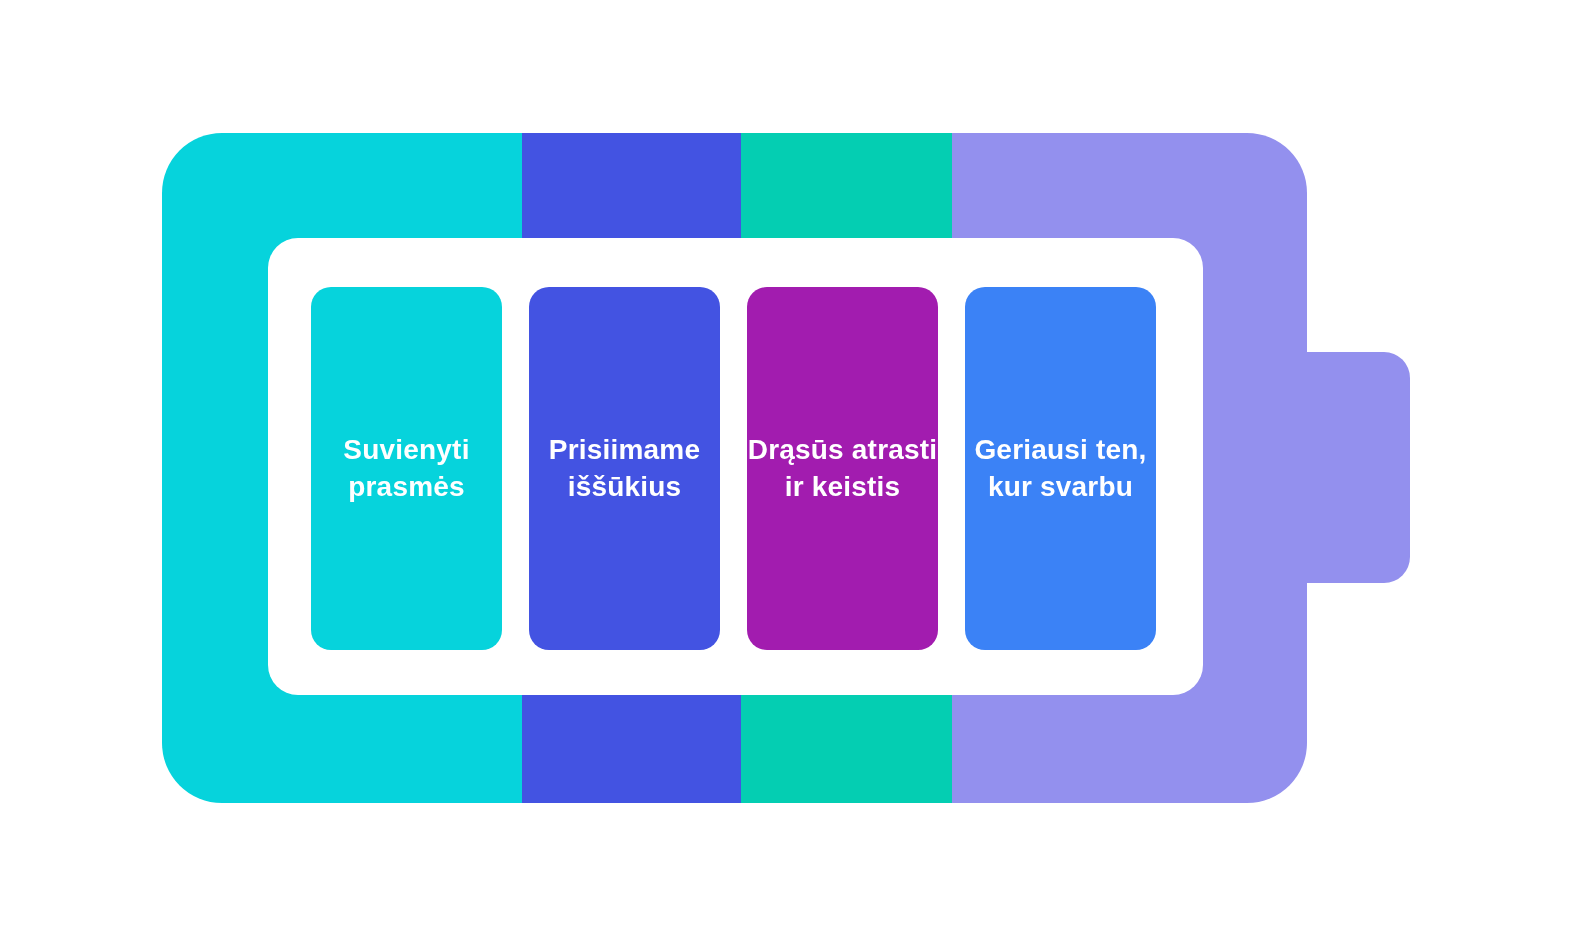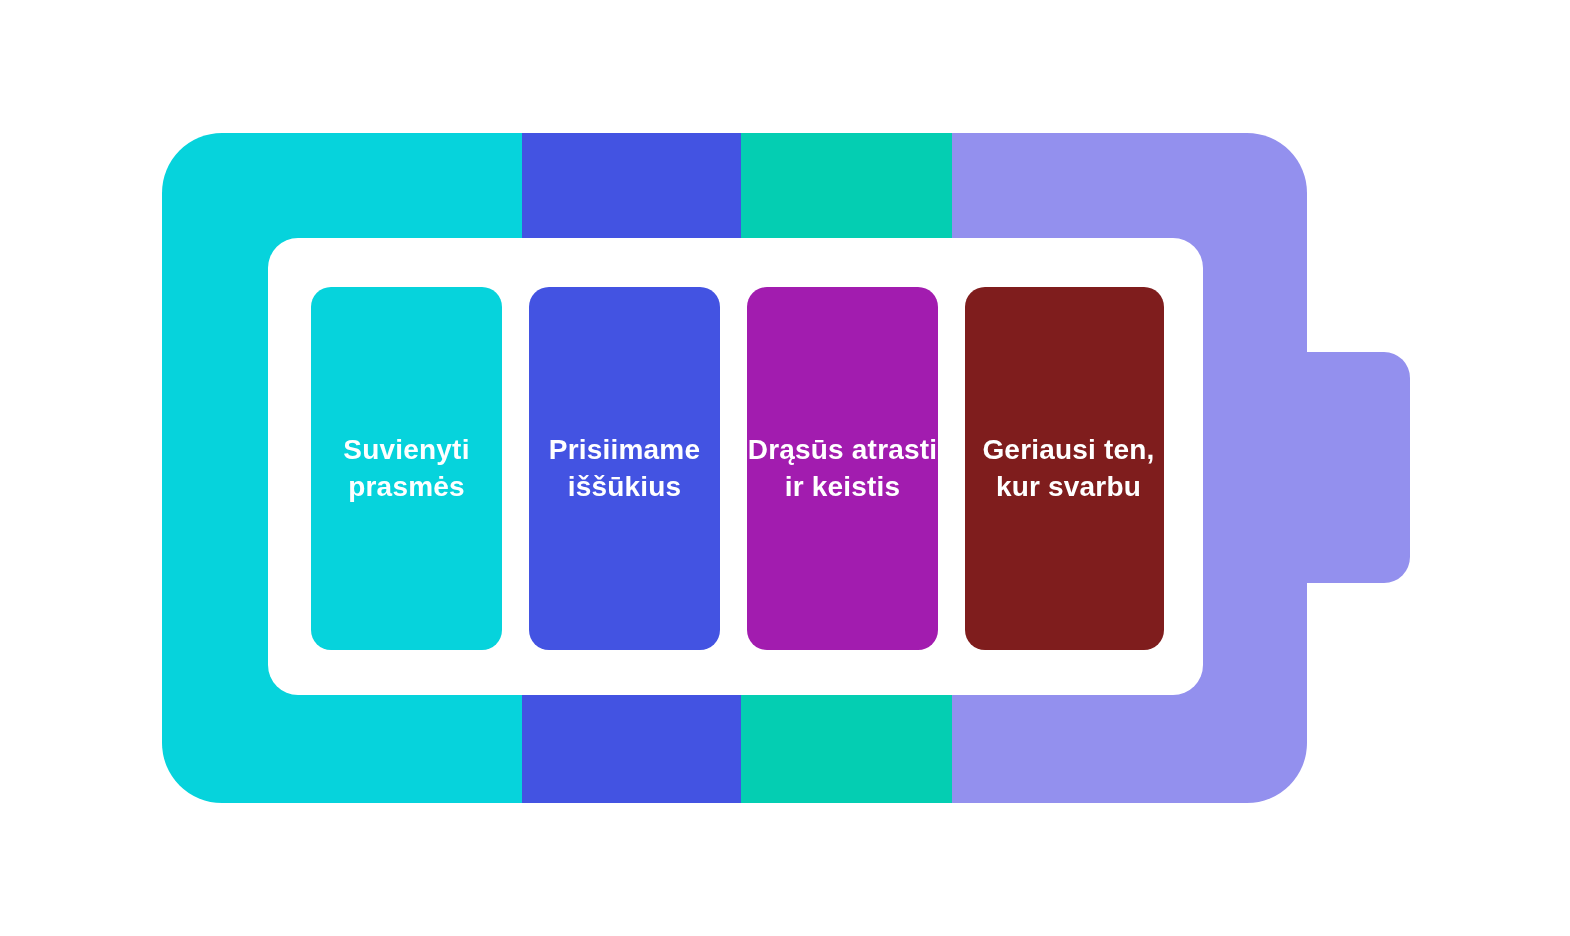--- a/index.html
+++ b/index.html
@@ -97,19 +97,19 @@
 prasmės</span>
     </div>
     <div class="card card2" style="background: rgb(67, 83, 226);">
       <span class="card-label">Prisiimame
 iššūkius</span>
     </div>
     <div class="card card3" style="background: #a21caf;">
       <span class="card-label">Drąsūs atrasti
 ir keistis</span>
     </div>
-    <div class="card card4" style="background: #7f1d1d; padding-left: 8px;">
+    <div class="card card4" style="background: #3b82f6;">
       <span class="card-label">Geriausi ten,
 kur svarbu</span>
     </div>
   </div>
 
 </div>
 
 </body></html>

